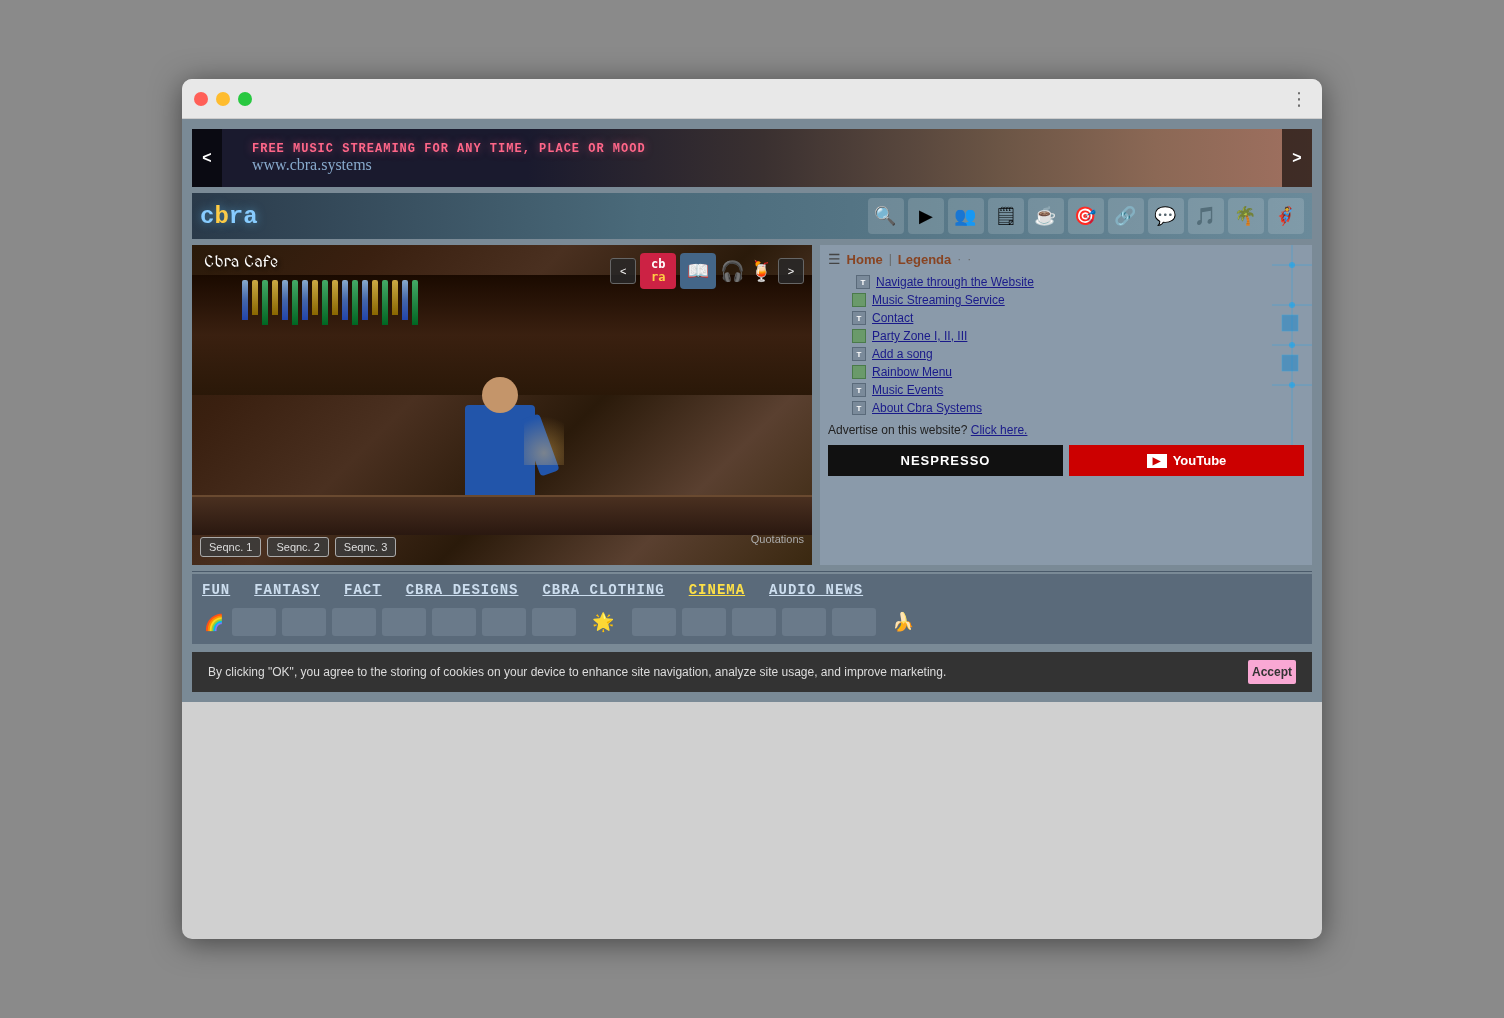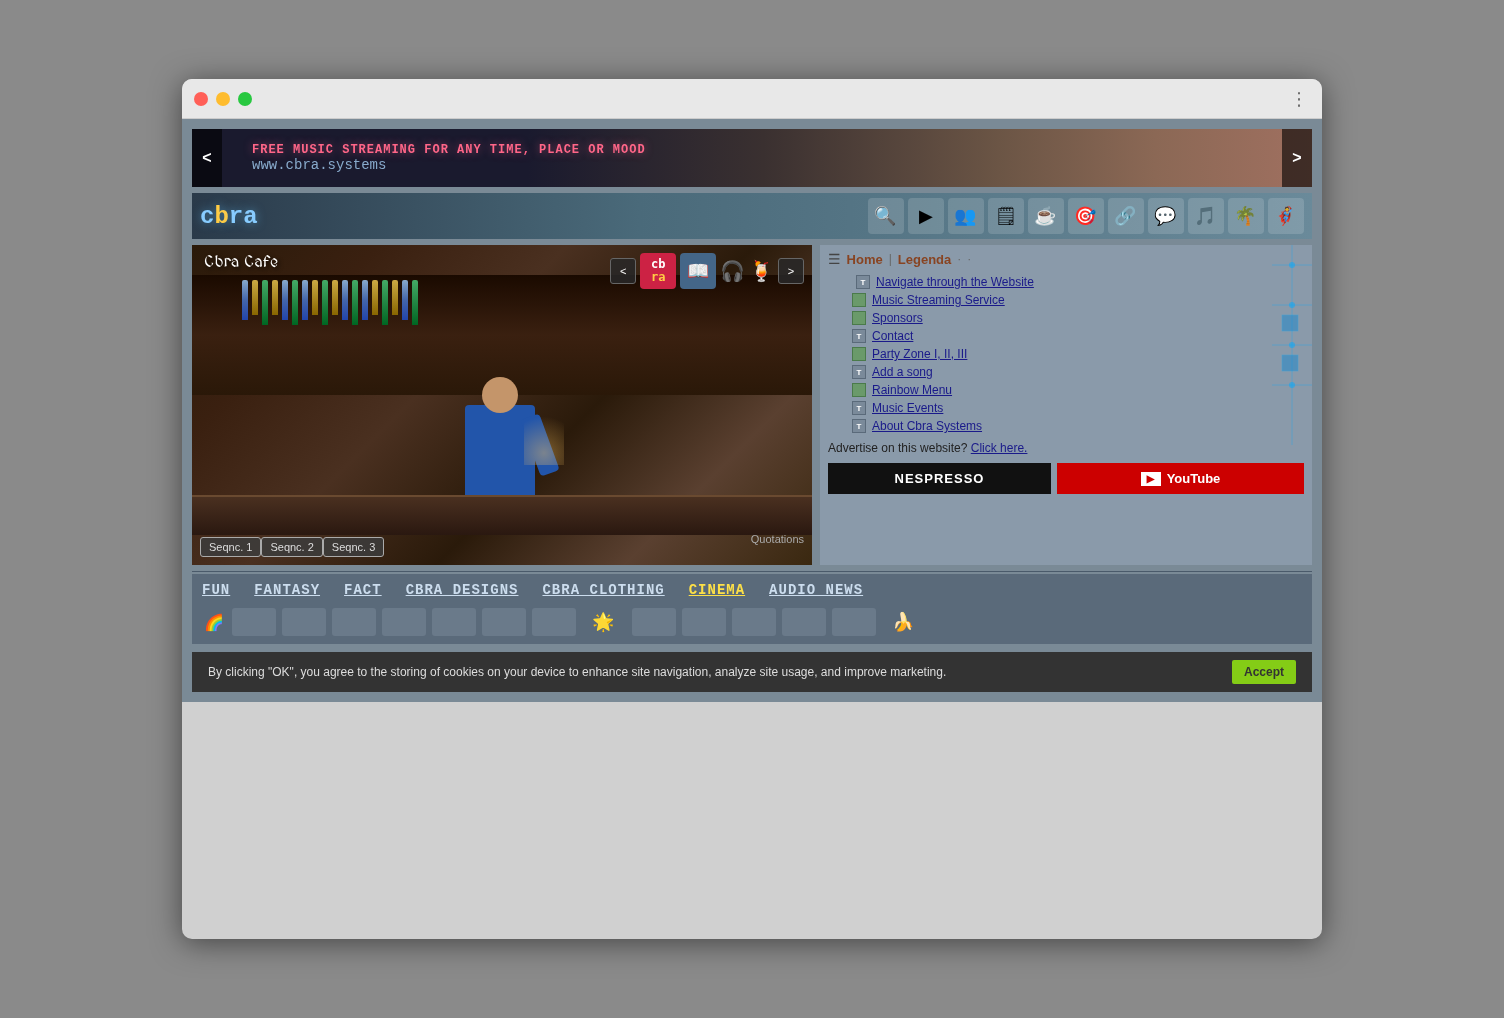--- a/index.html
+++ b/index.html
@@ -86,22 +86,22 @@
       color: #ff6688;
       font-size: 12px;
       font-weight: bold;
       font-family: 'Courier New', monospace;
       text-shadow: 0 0 8px rgba(255,100,150,0.5);
       letter-spacing: 1px;
     }
 
     .banner-sub-text {
       color: #88aacc;
-      font-size: 14px;
-      font-family: Liberation Mono, monospace;
+      font-size: 16px;
+      font-family: Liberation Serif, serif;
     }
 
     .banner-nav-btn {
       width: 30px;
       height: 100%;
       background: rgba(0,0,0,0.6);
       color: white;
       display: flex;
       align-items: center;
       justify-content: center;
@@ -286,21 +286,21 @@
 
     .vc-cocktail {
       font-size: 20px;
     }
 
     .video-seq-btns {
       position: absolute;
       bottom: 8px;
       left: 8px;
       display: flex;
-      gap: 0;
+      gap: 6px;
       z-index: 3;
     }
 
     .seq-btn {
       background: rgba(60,60,60,0.85);
       border: 1px solid #aaa;
       border-radius: 3px;
       color: #ddd;
       padding: 3px 8px;
       font-size: 11px;
@@ -417,21 +417,21 @@
 
     .sidebar-ads {
       display: flex;
       gap: 6px;
       margin-top: 8px;
     }
 
     .ad-nespresso {
       background: #111;
       color: white;
-      padding: 8px 0;
+      padding: 8px 12px;
       font-size: 13px;
       font-weight: bold;
       letter-spacing: 1px;
       cursor: pointer;
       flex: 1;
       display: flex;
       align-items: center;
       justify-content: center;
     }
 
@@ -525,24 +525,24 @@
       background: #333;
       color: #ddd;
       padding: 8px 16px;
       display: flex;
       align-items: center;
       justify-content: space-between;
       font-size: 12px;
     }
 
     .cookie-accept-btn {
-      background: #84cc16;
+      background: #f9a8d4;
       color: #333;
       border: none;
-      padding: 5px 12px;
+      padding: 5px 4px;
       font-size: 12px;
       cursor: pointer;
       border-radius: 2px;
       font-weight: bold;
       white-space: nowrap;
       margin-left: 12px;
     }
 
     .sidebar-nav-indent {
       margin-left: 28px;
@@ -699,24 +699,20 @@
             <a class="sidebar-nav-link">Navigate through the Website</a>
           </div>
         </div>
 
         <div class="sidebar-items">
           <div class="sidebar-item">
             <div class="sidebar-item-icon"></div>
             <a class="sidebar-item-link">Music Streaming Service</a>
           </div>
           <div class="sidebar-item">
-            <div class="sidebar-item-icon"></div>
-            <a class="sidebar-item-link">Sponsors</a>
-          </div>
-          <div class="sidebar-item">
             <div class="sidebar-item-icon text-type">T</div>
             <a class="sidebar-item-link">Contact</a>
           </div>
           <div class="sidebar-item">
             <div class="sidebar-item-icon"></div>
             <a class="sidebar-item-link">Party Zone I, II, III</a>
           </div>
           <div class="sidebar-item">
             <div class="sidebar-item-icon text-type">T</div>
             <a class="sidebar-item-link">Add a song</a>

